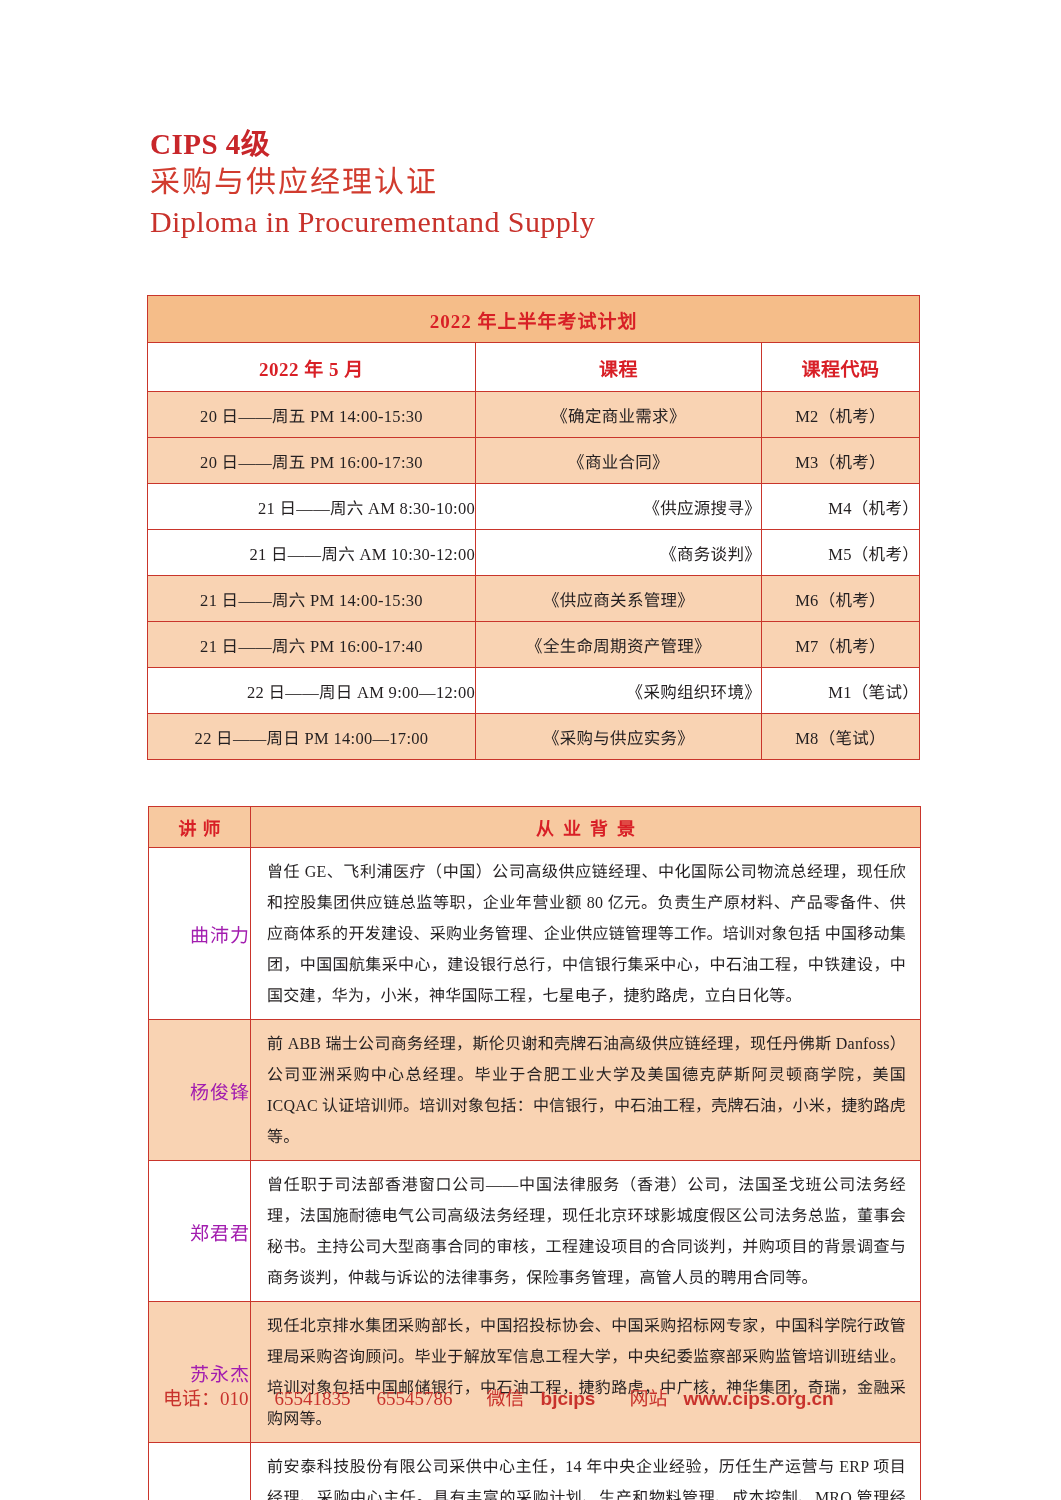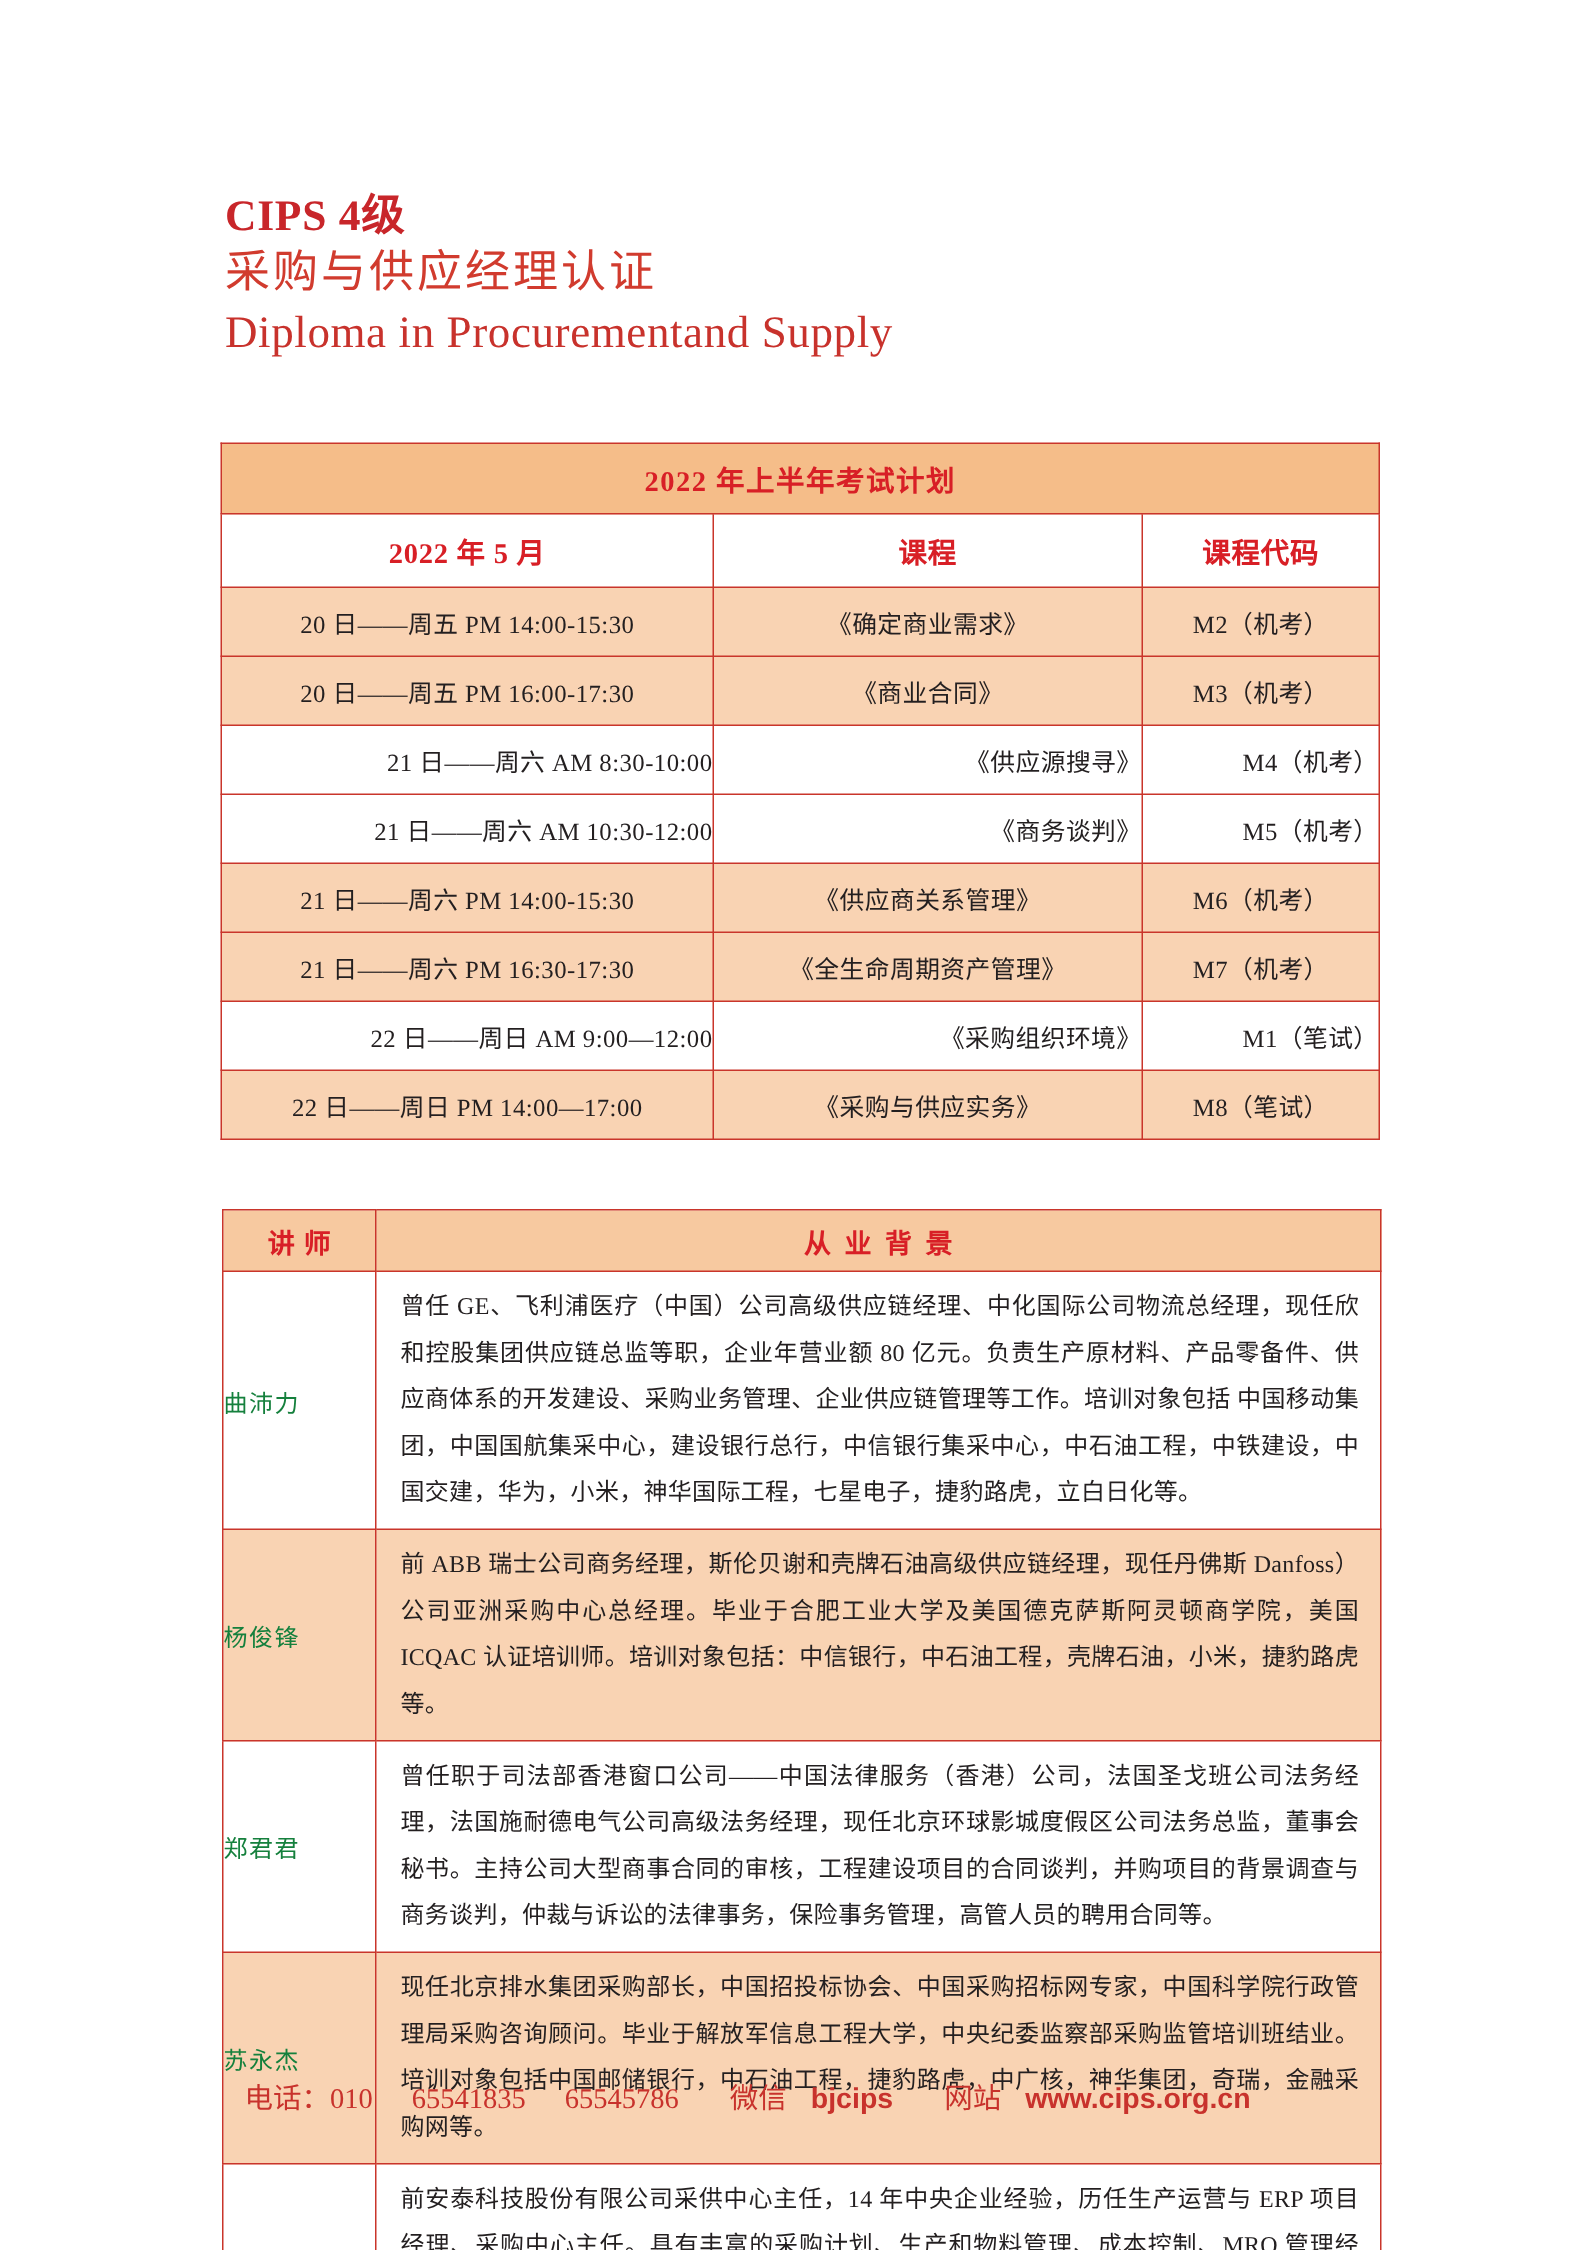--- a/index.html
+++ b/index.html
@@ -119,23 +119,23 @@
     font-size: 18px;
     font-weight: bold;
     color: #d81f26;
   }
   #instructor-table .inst-head .hdr-teacher { letter-spacing: 6px; text-indent: 6px; }
   #instructor-table .inst-head .hdr-bg      { letter-spacing: 9px; text-indent: 9px; margin-top: 36px; }
   .col-name { width: 102px; }
   .col-bio  { width: 670px; }
 
   #instructor-table td.name-cell {
-    text-align: left;
-    font-size: 16px;
-    color: #15803d;
+    text-align: right;
+    font-size: 19px;
+    color: #a21caf;
     letter-spacing: 1px;
     vertical-align: middle;
   }
   #instructor-table td.bio-cell {
     font-size: 16px;
     line-height: 31px;
     color: #231f20;
     text-align: justify;
     text-justify: inter-ideograph;
     padding: 8px 14px 8px 16px;
@@ -213,21 +213,21 @@
         <td>21 日——周六 AM  10:30-12:00</td>
         <td>《商务谈判》</td>
         <td>M5（机考）</td>
       </tr>
       <tr class="tone-peach">
         <td>21 日——周六 PM  14:00-15:30</td>
         <td>《供应商关系管理》</td>
         <td>M6（机考）</td>
       </tr>
       <tr class="tone-peach">
-        <td>21 日——周六 PM  16:30-17:30</td>
+        <td>21 日——周六 PM  16:00-17:40</td>
         <td>《全生命周期资产管理》</td>
         <td>M7（机考）</td>
       </tr>
       <tr class="tone-white">
         <td>22 日——周日 AM   9:00—12:00</td>
         <td>《采购组织环境》</td>
         <td>M1（笔试）</td>
       </tr>
       <tr class="tone-peach">
         <td>22 日——周日 PM  14:00—17:00</td>

